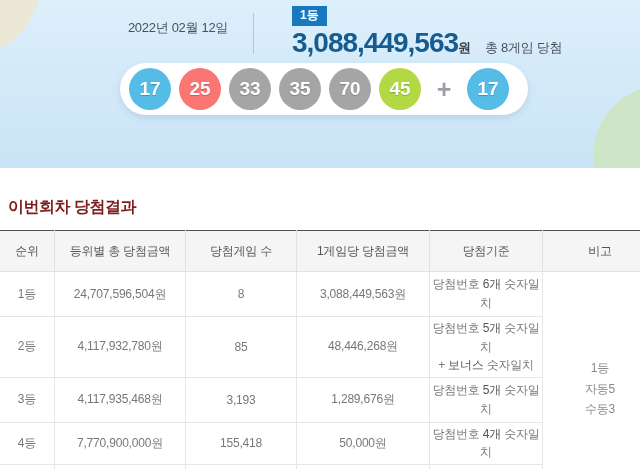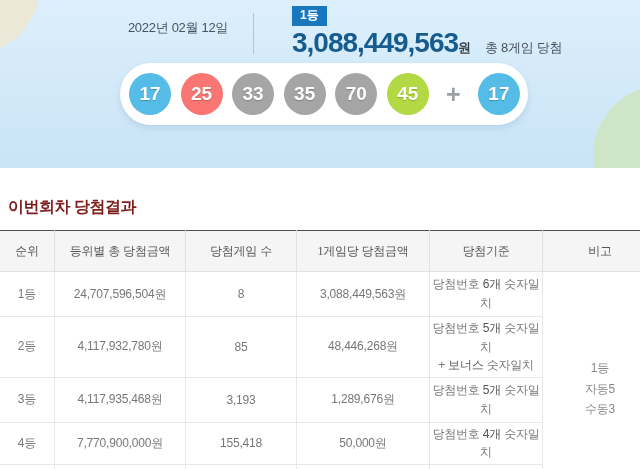--- a/index.html
+++ b/index.html
@@ -30,25 +30,24 @@
   .hero-prize{position:absolute;left:292px;top:5px;white-space:nowrap;}
   .badge{
     display:inline-block;background:#1878be;color:#fff;
     font-size:12px;font-weight:bold;padding:3px 8px 4px;line-height:1.1;
   }
   .prize-line{margin-top:1px;}
   .prize-amount{font-size:28px;font-weight:bold;color:#175c8f;letter-spacing:-1px;}
   .prize-unit{font-size:13px;font-weight:bold;color:#353c44;}
   .total-games{font-size:13px;color:#454f59;margin-left:14px;letter-spacing:-0.3px;}
   .pill{
-    position:absolute;left:120px;top:63px;width:408px;height:62px;
+    position:absolute;left:120px;top:63px;width:408px;height:52px;
     background:#fff;border-radius:31px;box-sizing:border-box;
     display:flex;align-items:center;padding-left:9px;
     box-shadow:0 3px 6px rgba(110,155,190,0.25);
-    justify-content:space-between;
   }
   .ball{
     width:42px;height:42px;border-radius:50%;flex:0 0 auto;
     display:flex;align-items:center;justify-content:center;
     color:#fff;font-size:19px;font-weight:bold;margin-right:8px;
     text-shadow:0 1px 1px rgba(0,0,0,0.22);
   }
   .c-blue{background:#55bbe7;}
   .c-red{background:#f97672;}
   .c-gray{background:#a5a5a5;}
@@ -71,21 +70,21 @@
     background:#f5f5f5;font-weight:normal;color:#555;height:38px;
     border-bottom:1px solid #e1e1e1;border-left:1px solid #e1e1e1;margin-left:36px;
   }
   .results-table th:first-child{border-left:none;}
   .results-table td{
     border-bottom:1px solid #e6e6e6;border-left:1px solid #e6e6e6;
     padding:2px 2px;
   }
   .results-table td:first-child{border-left:none;}
   .col-rank{width:52px;}   .col-total{width:128px;}
-  .col-games{width:108px;} .col-pergame{width:130px;font-family:Liberation Serif, serif;}
+  .col-games{width:108px;} .col-pergame{width:130px;}
   .col-crit{width:110px;}  .col-note{width:112px;}
   tbody tr:nth-child(1) td{height:40px;}
   tbody tr:nth-child(2) td{height:52px;}
   tbody tr:nth-child(3) td{height:40px;}
   tbody tr:nth-child(4) td{height:36px;}
   tbody tr:nth-child(5) td{height:29px;border-bottom:1px solid #e6e6e6;}
   .crit b{color:#555;font-weight:normal;}
   .crit div{line-height:1.55;}
   .note-cell{color:#888;line-height:1.7;border-bottom:1px solid #e6e6e6;}
 </style>

